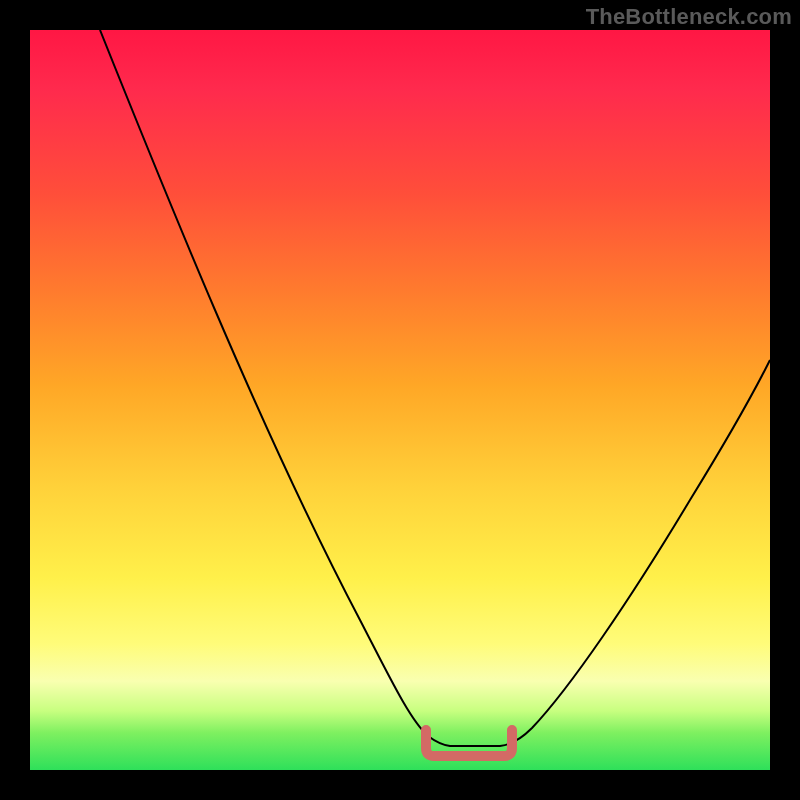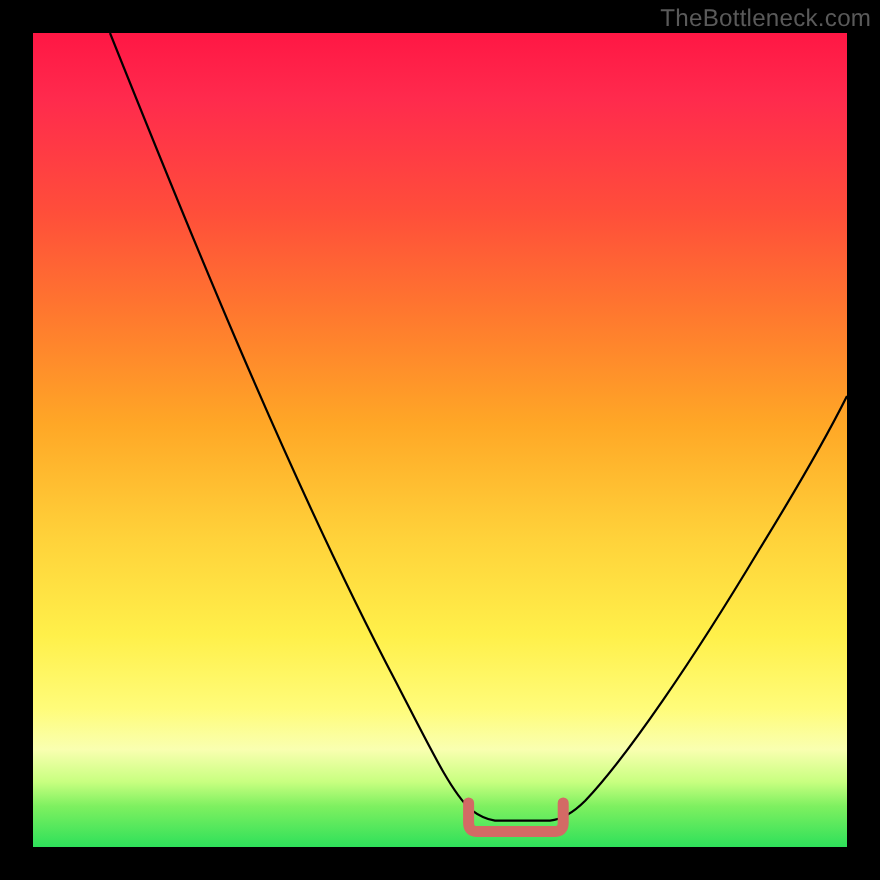--- a/index.html
+++ b/index.html
@@ -37,21 +37,21 @@
       #c8ff80 92%,
       #7ef060 95%,
       #2ee05a 100%);
   }
   .watermark {
     position: absolute;
     top: 4px;
     right: 8px;
     color: #5a5a5a;
     font-size: 22px;
-    font-weight: 400;
+    font-weight: 700;
     letter-spacing: 0.2px;
     user-select: none;
     pointer-events: none;
   }
   svg.curve {
     position: absolute;
     left: 0;
     top: 0;
     width: 740px;
     height: 740px;

